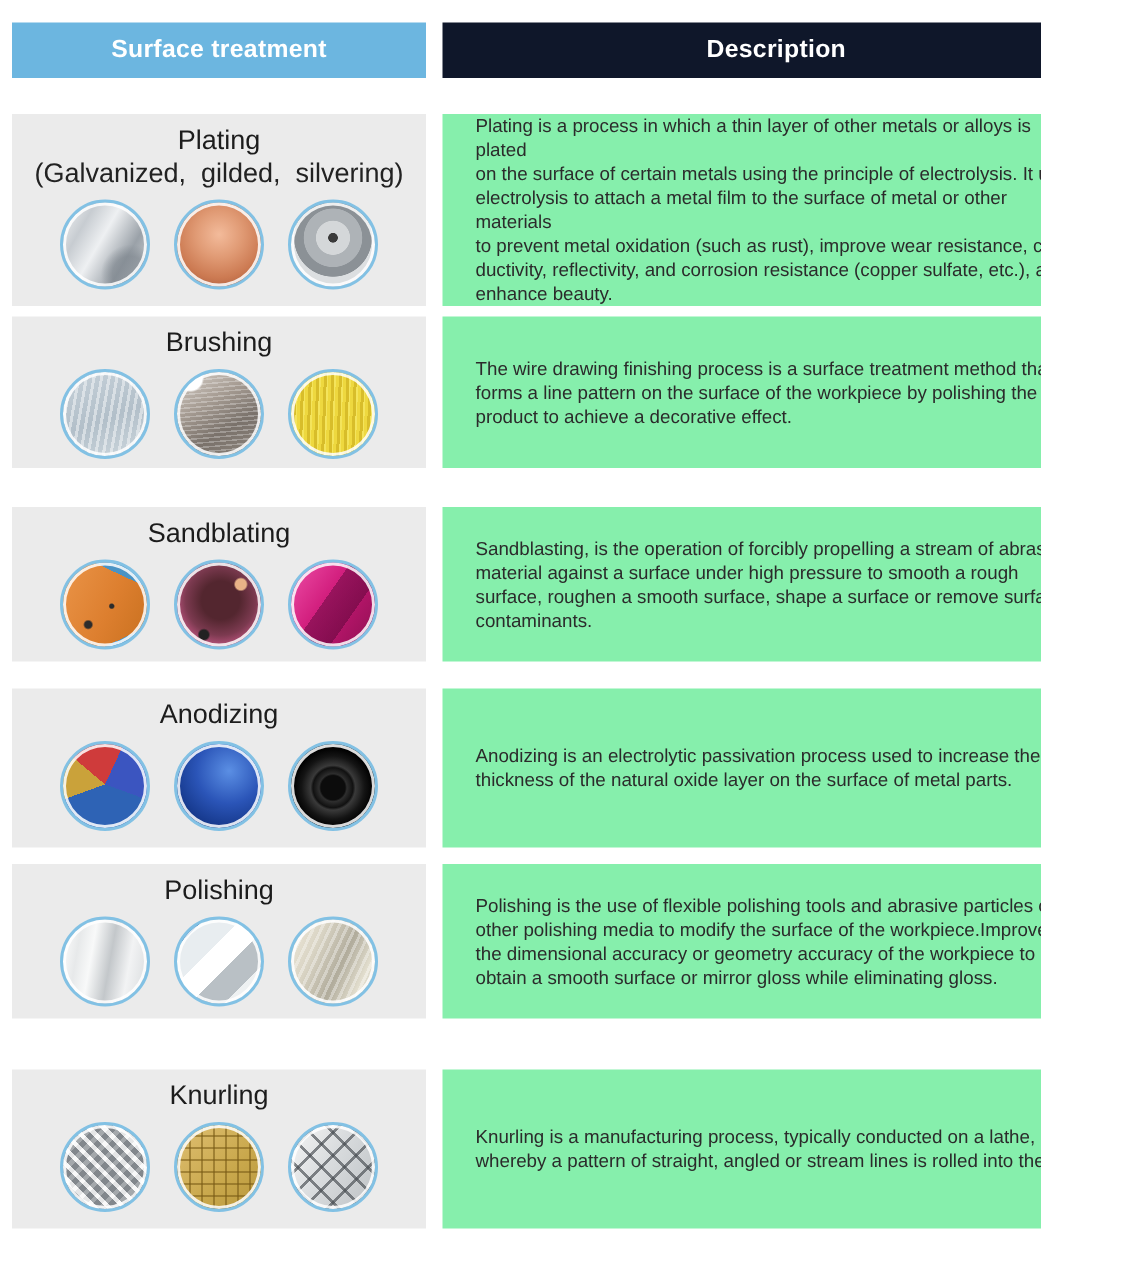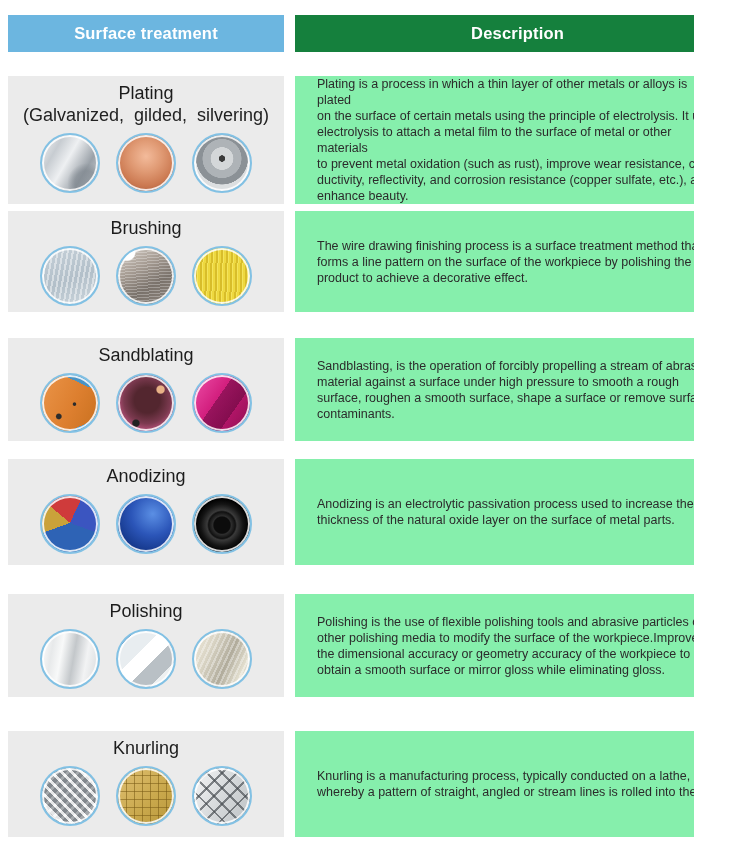--- a/index.html
+++ b/index.html
@@ -14,21 +14,21 @@
   .th {
     height:37px; background:#6cb6e0; color:#ffffff;
     font-weight:bold; font-size:16.5px; letter-spacing:.2px;
     display:flex; align-items:center; justify-content:center;
   }
   .rows { position:absolute; top:76px; left:8px; }
   .row { display:grid; grid-template-columns:276px 445px; column-gap:11px; }
   .row1 { height:120px; margin-bottom:15px; }
   .row2 { height:101px; margin-bottom:26px; }
   .row3 { height:103px; margin-bottom:18px; }
-  .row4 { height:106px; margin-bottom:29px; }
+  .row4 { height:106px; margin-bottom:11px; }
   .row5 { height:103px; margin-bottom:34px; }
   .row6 { height:106px; }
   .left {
     background:#ebebeb; display:flex; flex-direction:column;
     align-items:center; padding-top:7px; box-sizing:border-box;
   }
   .title { font-size:18px; color:#1c1c1c; white-space:pre-wrap; }
   .subtitle { font-size:18px; color:#222222; margin-top:1px; white-space:pre-wrap; }
   .circles { display:flex; gap:16px; margin-top:7px; }
   .ph {
@@ -102,21 +102,21 @@
     repeating-linear-gradient(-45deg, rgba(70,75,80,.65) 0 2px, transparent 2px 11px),
     linear-gradient(120deg,#f6f6f6 0%,#d9dcde 45%,#bdc1c4 100%); }
 </style>
 </head>
 <body>
 
 <div class="page">
 
   <div class="thead">
     <div class="th" style="background: rgb(108, 182, 224); color: rgb(255, 255, 255);">Surface treatment</div>
-    <div class="th" style="background: #15803d; color: rgb(255, 255, 255);">Description</div>
+    <div class="th" style="background: #0f172a; color: rgb(255, 255, 255);">Description</div>
   </div>
 
   <div class="rows">
 
     <div class="row row1">
       <div class="left">
         <div class="title">Plating</div>
         <div class="subtitle">(Galvanized,  gilded,  silvering)</div>
         <div class="circles">
           <div class="ph r1c1"></div>

